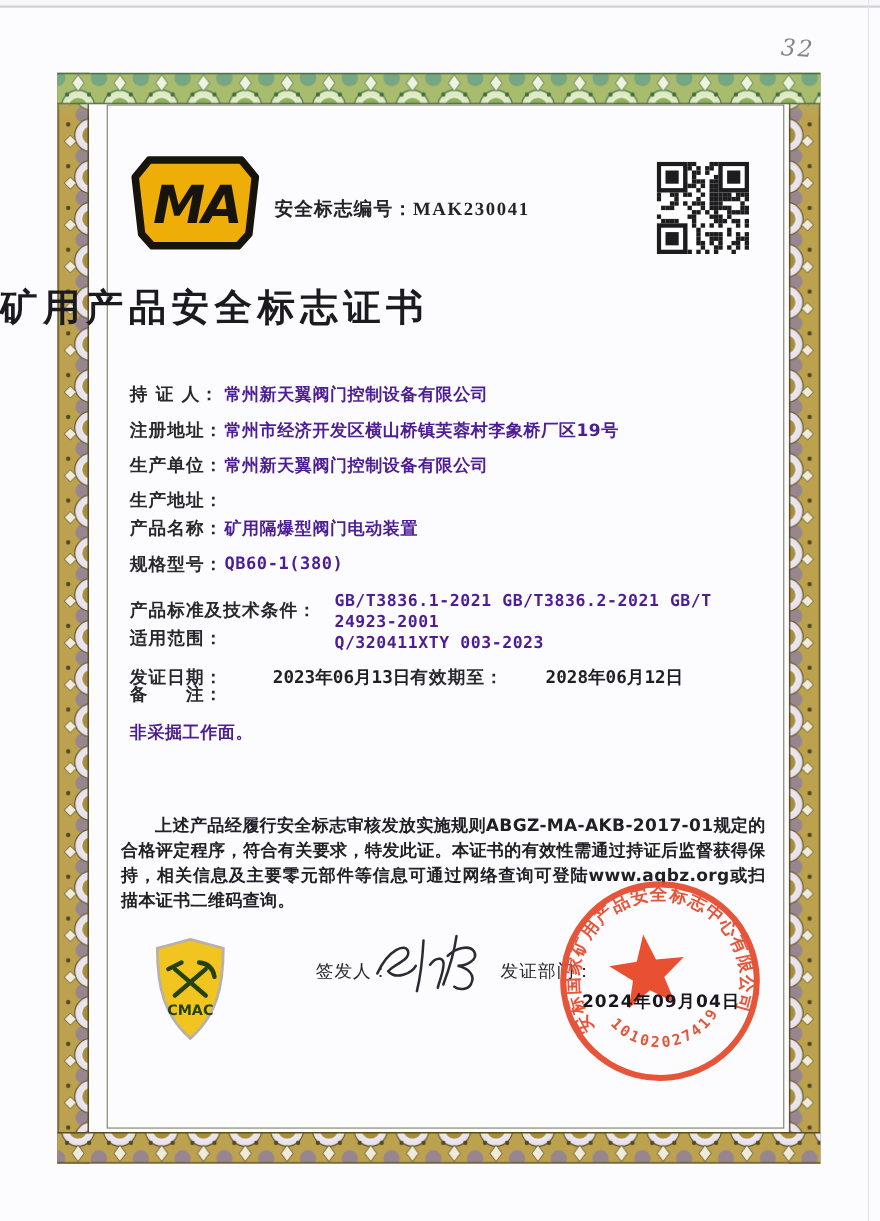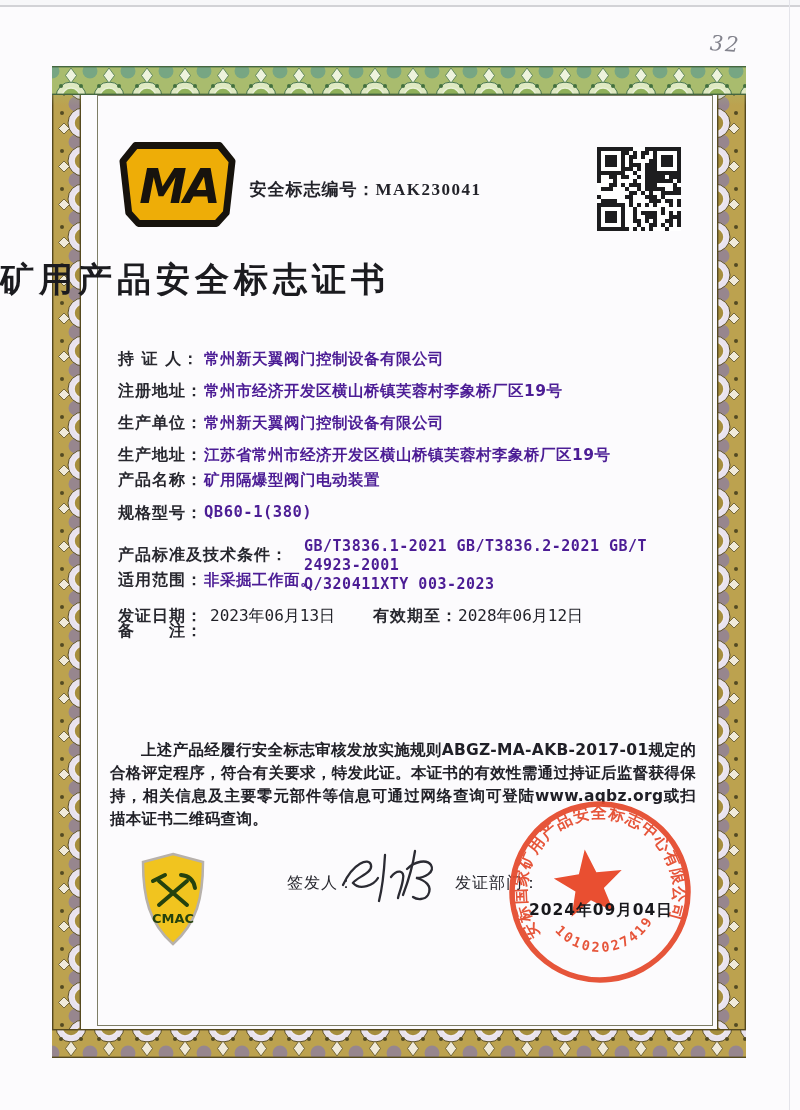--- a/index.html
+++ b/index.html
@@ -27,27 +27,27 @@
   .qr { position:absolute; left:597px; top:147px; width:84px; height:84px; background:#fff; }
   .qr svg { width:84px; height:84px; fill:#1d1d1f; }
   .title { position:absolute; left:0; top:257px; width:671px; text-align:left; font-size:34px; font-weight:800; color:#1b1b1f; letter-spacing:5px; }
 
   
   .row { position:absolute; left:118px; width:580px; display:flex; align-items:flex-start; }
   .row .lbl { font-size:16px; font-weight:700; color:#27272e; width:86px; flex:0 0 86px; letter-spacing:1px; }
   .row .val { font-size:15.5px; font-weight:700; color:#4c1d95; letter-spacing:0.5px; }
   .row-holder  { top:349px; } .row-regaddr { top:381px; } .row-maker { top:413px; }
   .row-makeaddr{ top:445px; } .row-product { top:470px; } .row-model { top:503px; }
-  .row-standard{ top:537px; } .row-scope   { top:570px; } .row-remark{ top:621px; }
+  .row-standard{ top:537px; } .row-scope   { top:570px;flex-direction:column; } .row-remark{ top:621px; }
   .row-standard .lbl { width:auto; flex:0 0 auto; margin-right:16px; margin-top:8px; }
   .row-standard .val { font-family:"DejaVu Sans Mono","Liberation Mono",monospace; font-size:15px; line-height:19px; white-space:pre-line; }
   .row-model .val, .dates .dval { font-family:"DejaVu Sans Mono","Liberation Mono",monospace; }
   .dates { position:absolute; left:118px; top:606px; width:580px; font-size:16px; }
   .dates .dlbl { font-weight:700; color:#27272e; letter-spacing:1px; }
-  .dates .dval { font-weight:400; color:#1f1f26; }
+  .dates .dval { font-weight:700; color:#1f1f26;margin-left:38px; }
   .dates .d-issue-label { position:absolute; left:0; }   .dates .d-issue-value { position:absolute; left:92px; }
   .dates .d-exp-label   { position:absolute; left:255px;} .dates .d-exp-value   { position:absolute; left:340px; }
 
   
   .statement { position:absolute; left:110px; top:739px; width:586px; font-size:15.5px; font-weight:700; color:#202027; line-height:23px; letter-spacing:0.3px; text-indent:2em; text-align:justify; }
 
   
   .cmac { position:absolute; left:137px; top:851px; width:72px; height:98px; }
   .signer-label, .issuer-label { position:absolute; top:873px; font-size:16px; font-weight:400; color:#27272e; letter-spacing:1px; }
   .signer-label { left:287px; } .issuer-label { left:455px; }
@@ -308,21 +308,20 @@
   <div class="row row-regaddr">
     <span class="lbl">注册地址：</span>
     <span class="val">常州市经济开发区横山桥镇芙蓉村李象桥厂区19号</span>
   </div>
   <div class="row row-maker">
     <span class="lbl">生产单位：</span>
     <span class="val">常州新天翼阀门控制设备有限公司</span>
   </div>
   <div class="row row-makeaddr">
     <span class="lbl">生产地址：</span>
-    <span class="val">江苏省常州市经济开发区横山桥镇芙蓉村李象桥厂区19号</span>
   </div>
   <div class="row row-product">
     <span class="lbl">产品名称：</span>
     <span class="val">矿用隔爆型阀门电动装置</span>
   </div>
   <div class="row row-model">
     <span class="lbl">规格型号：</span>
     <span class="val">QB60-1(380)</span>
   </div>
   <div class="row row-standard">

